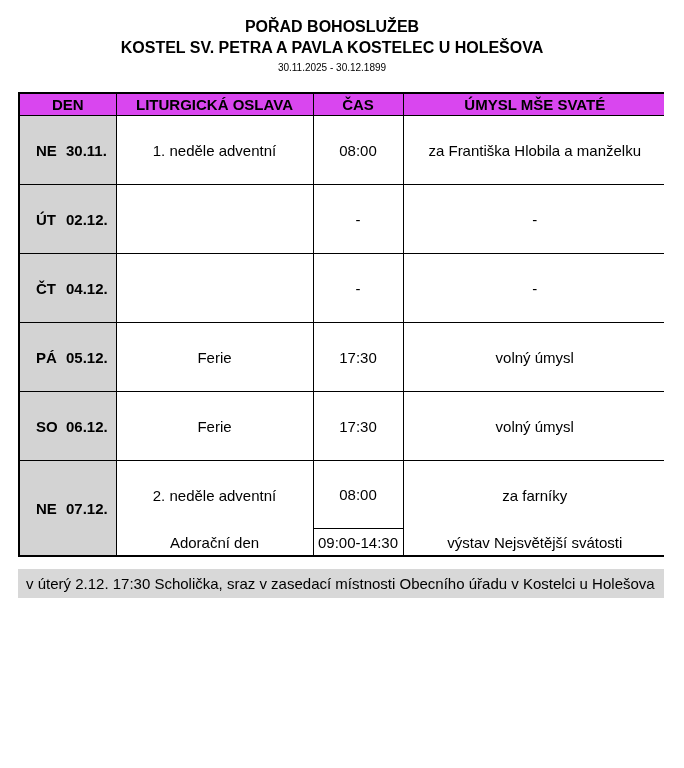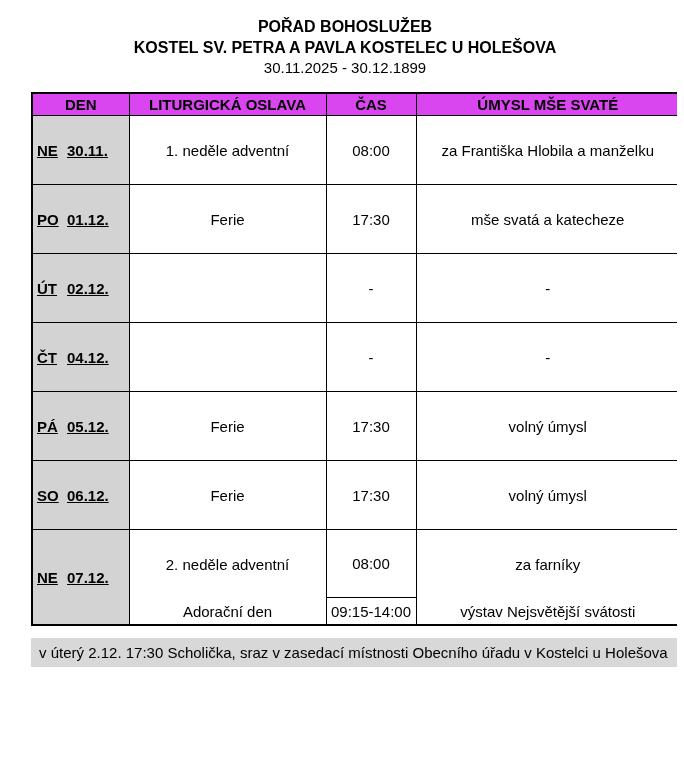--- a/index.html
+++ b/index.html
@@ -8,38 +8,37 @@
     background: #ffffff;
     font-family: "Liberation Sans", sans-serif;
     color: #000000;
   }
   .page {
     width: 664px;
     height: 768px;
     background: #ffffff;
     box-sizing: border-box;
     overflow: hidden;
-    margin-left: 13px;
   }
   .title-block {
     text-align: center;
     padding-top: 16px;
   }
   .title-line1 {
     font-size: 16px;
     font-weight: bold;
     line-height: 21px;
   }
   .title-line2 {
     font-size: 16px;
     font-weight: bold;
     line-height: 21px;
   }
   .title-line3 {
-    font-size: 15px;
+    font-size: 10px;
     font-weight: normal;
     line-height: 20px;
   }
   table.schedule {
     border-collapse: collapse;
     table-layout: fixed;
     width: 648px;
     margin: 14px 0 0 18px;
     border: 2px solid #000000;
     font-size: 15px;
@@ -72,23 +71,22 @@
   tr.body-row.tall td {
     height: 94px;
   }
   td.den-cell {
     background: #d3d3d3 !important;
     font-weight: bold;
     text-align: left !important;
   }
   .den-inner {
     display: flex;
-    padding-left: 4px;
+    padding-left: 16px;
     align-items: flex-end;
-    text-decoration: underline;
   }
   .den-day {
     display: inline-block;
     min-width: 30px;
   }
   .cell-text {
     padding: 0 20px;
     line-height: 19px;
   }
   
@@ -166,37 +164,20 @@
             <div class="cell-text">1. neděle adventní</div>
           </td>
         <td>
             <div class="cell-text">08:00</div>
           </td>
         <td>
             <div class="cell-text">za Františka Hlobila a manželku</div>
           </td>
       </tr>
 
-      <tr class="body-row">
-        <td class="den-cell">
-          <div class="den-inner">
-            <span class="den-day">PO</span>
-            <span>01.12.</span>
-          </div>
-        </td>
-        <td>
-            <div class="cell-text">Ferie</div>
-          </td>
-        <td>
-            <div class="cell-text">17:30</div>
-          </td>
-        <td>
-            <div class="cell-text">mše svatá a katecheze</div>
-          </td>
-      </tr>
 
       <tr class="body-row">
         <td class="den-cell">
           <div class="den-inner">
             <span class="den-day">ÚT</span>
             <span>02.12.</span>
           </div>
         </td>
         <td>
             <div class="cell-text"></div>
@@ -273,21 +254,21 @@
         </td>
         <td class="twoline">
           <div class="twoline-wrap">
             <div class="line1">2. neděle adventní</div>
             <div class="line2">Adorační den</div>
           </div>
         </td>
         <td class="twoline">
           <div class="twoline-wrap">
             <div class="line1">08:00</div>
-            <div class="line2 ruled">09:15-14:00</div>
+            <div class="line2 ruled">09:00-14:30</div>
           </div>
         </td>
         <td class="twoline">
           <div class="twoline-wrap">
             <div class="line1">za farníky</div>
             <div class="line2">výstav Nejsvětější svátosti</div>
           </div>
         </td>
       </tr>
 

